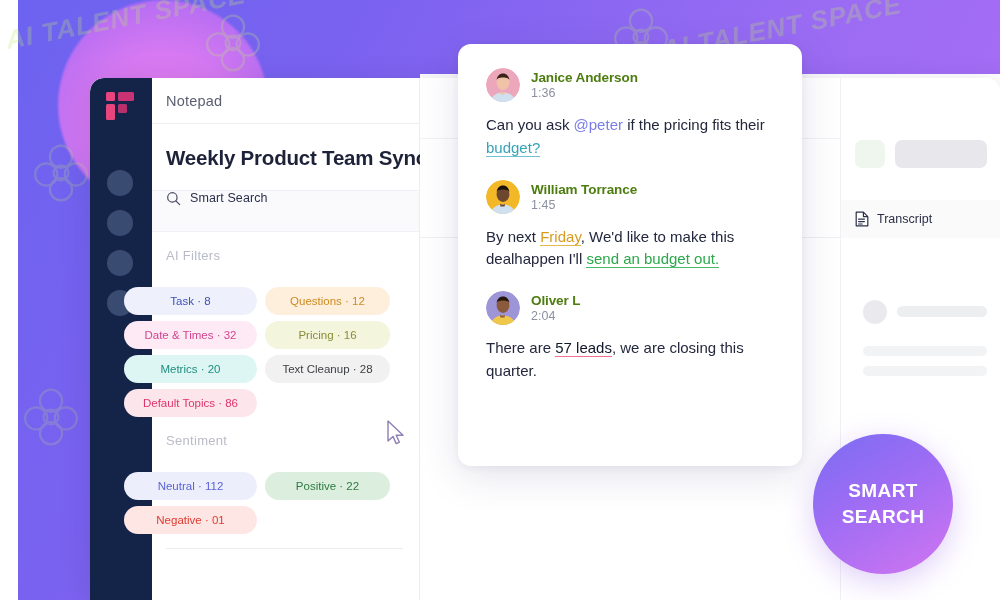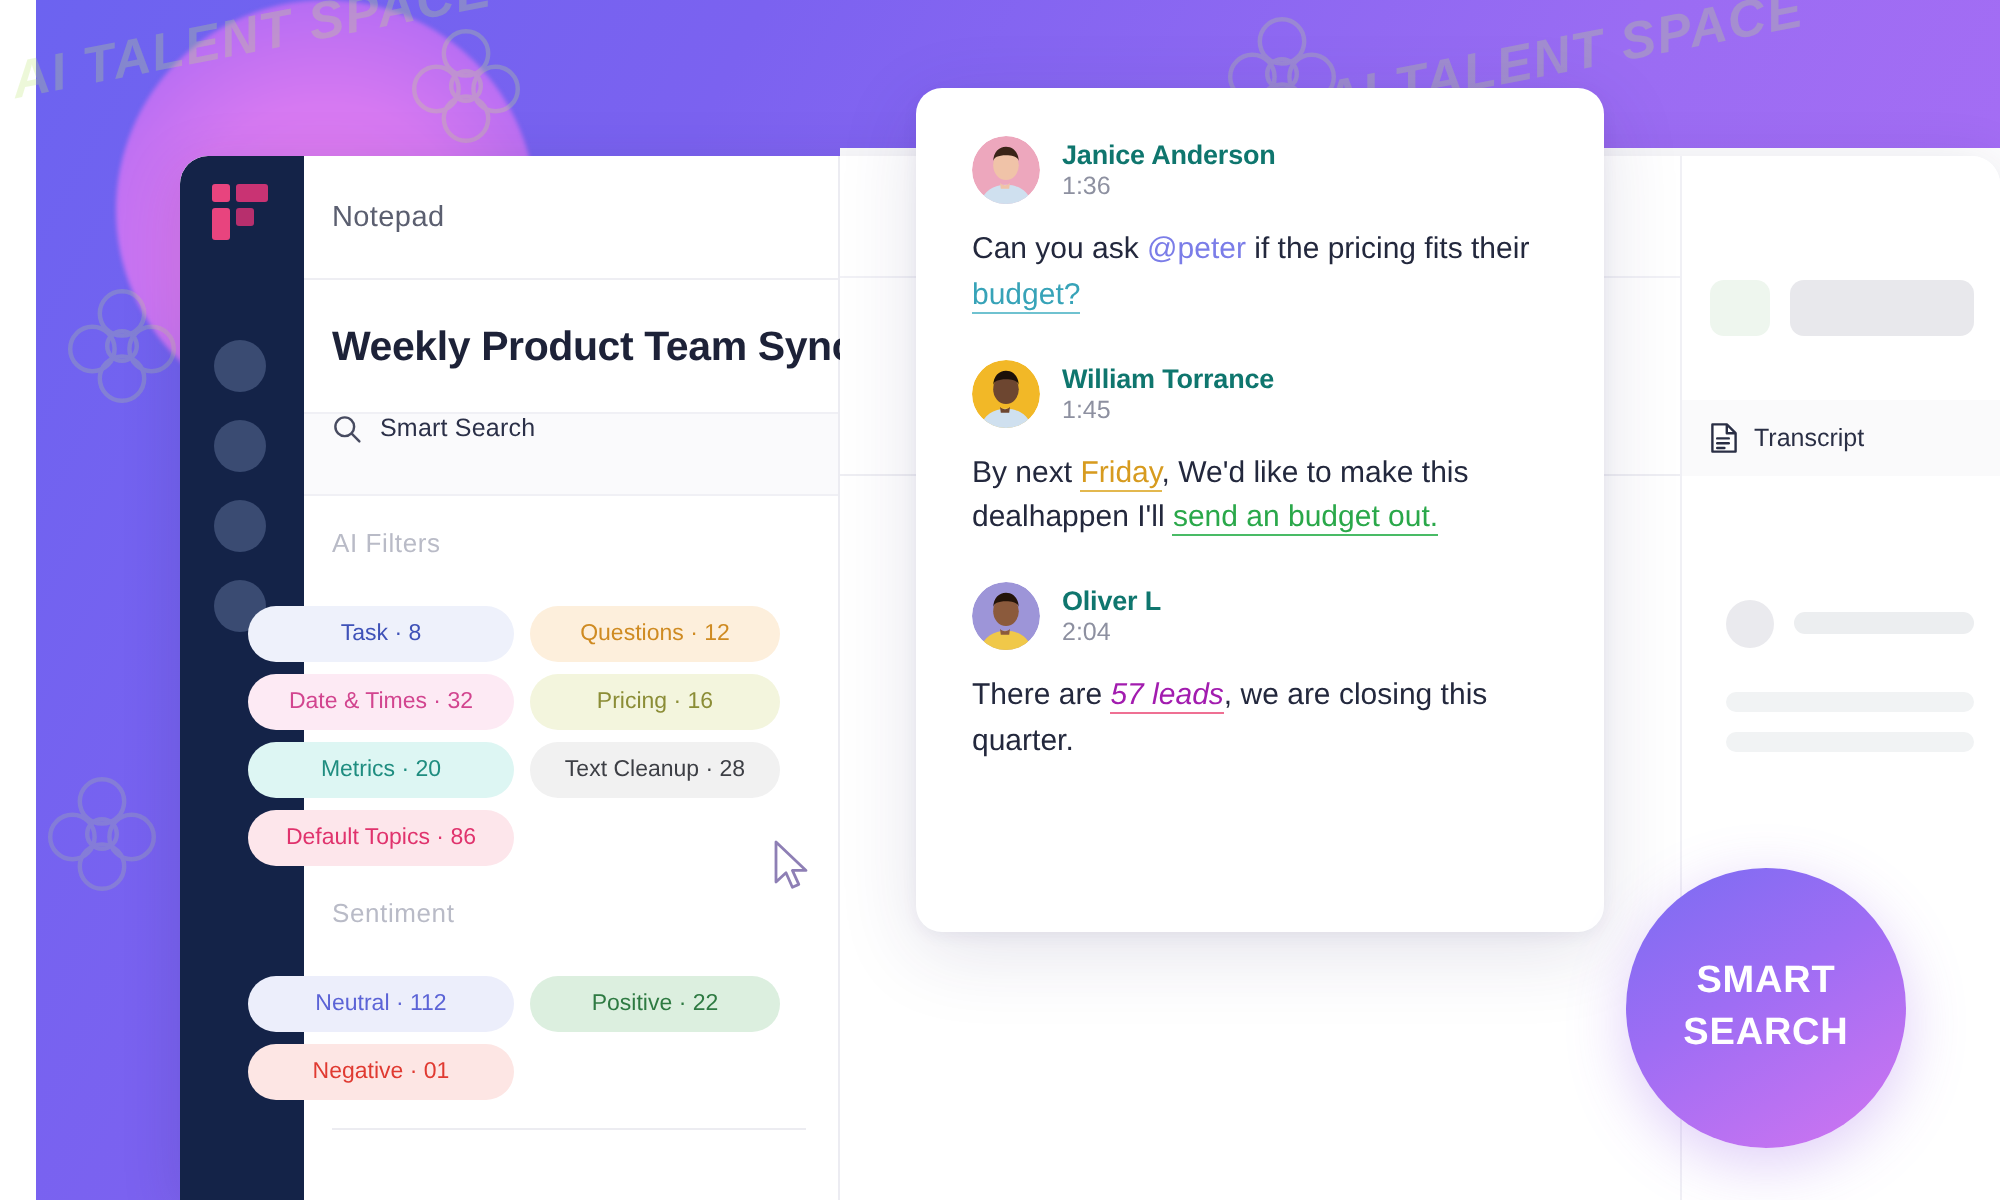--- a/index.html
+++ b/index.html
@@ -92,21 +92,21 @@
   .rail-dot.d4 { top: 212px; }
 
   
   .col-left {
     position: absolute; left: 62px; top: 0;
     width: 268px; height: 522px;
     background: #ffffff;
     border-right: 1px solid #ececf2;
   }
   .topbar {
-    height: 62px;
+    height: 46px;
     display: flex; align-items: center;
     padding-left: 14px;
     border-bottom: 1px solid #eeeef3;
   }
   .topbar-title {
     font-size: 14.5px; color: #5b5f70; letter-spacing: .2px;
   }
   .doc-title {
     padding: 22px 16px 20px 14px;
     font-size: 20.5px; font-weight: 700; color: #1d2238;
@@ -216,31 +216,31 @@
   .msg-head {
     display: flex; align-items: center; gap: 11px;
     margin-bottom: 12px;
   }
   .avatar {
     width: 34px; height: 34px; border-radius: 50%;
     overflow: hidden; flex: 0 0 34px;
     position: relative;
   }
   .msg-meta { display: flex; flex-direction: column; gap: 1px; }
-  .msg-name { font-size: 13.5px; font-weight: 700; color: #0f766e; letter-spacing: -.1px; }
+  .msg-name { font-size: 13.5px; font-weight: 700; color: #4d7c0f; letter-spacing: -.1px; }
   .msg-time { font-size: 12.5px; color: #8d90a0; }
   .msg-body {
     font-size: 15px; line-height: 1.52; color: #23283d;
     margin-bottom: 20px;
   }
   .mention { color: #7b7de8; }
   .hl-budget { color: #37a3b8; border-bottom: 1.6px solid #6fc2d0; }
   .hl-friday { color: #d79b1f; border-bottom: 1.6px solid #e3b84f; margin-top: 12px; }
   .hl-email  { color: #2aa84a; border-bottom: 1.6px solid #49bb66; }
-  .hl-leads  { color: #a21caf; border-bottom: 1.6px solid #ef7093; font-style: italic; }
+  .hl-leads  { color: #0f172a; border-bottom: 1.6px solid #ef7093; }
 
   
   .smart-bubble {
     position: absolute;
     left: 813px; top: 434px;
     width: 140px; height: 140px;
     border-radius: 50%;
     background: linear-gradient(150deg, #7a6cf2 0%, #9f6df4 45%, #d175f0 100%);
     display: flex; flex-direction: column;
     align-items: center; justify-content: center;

